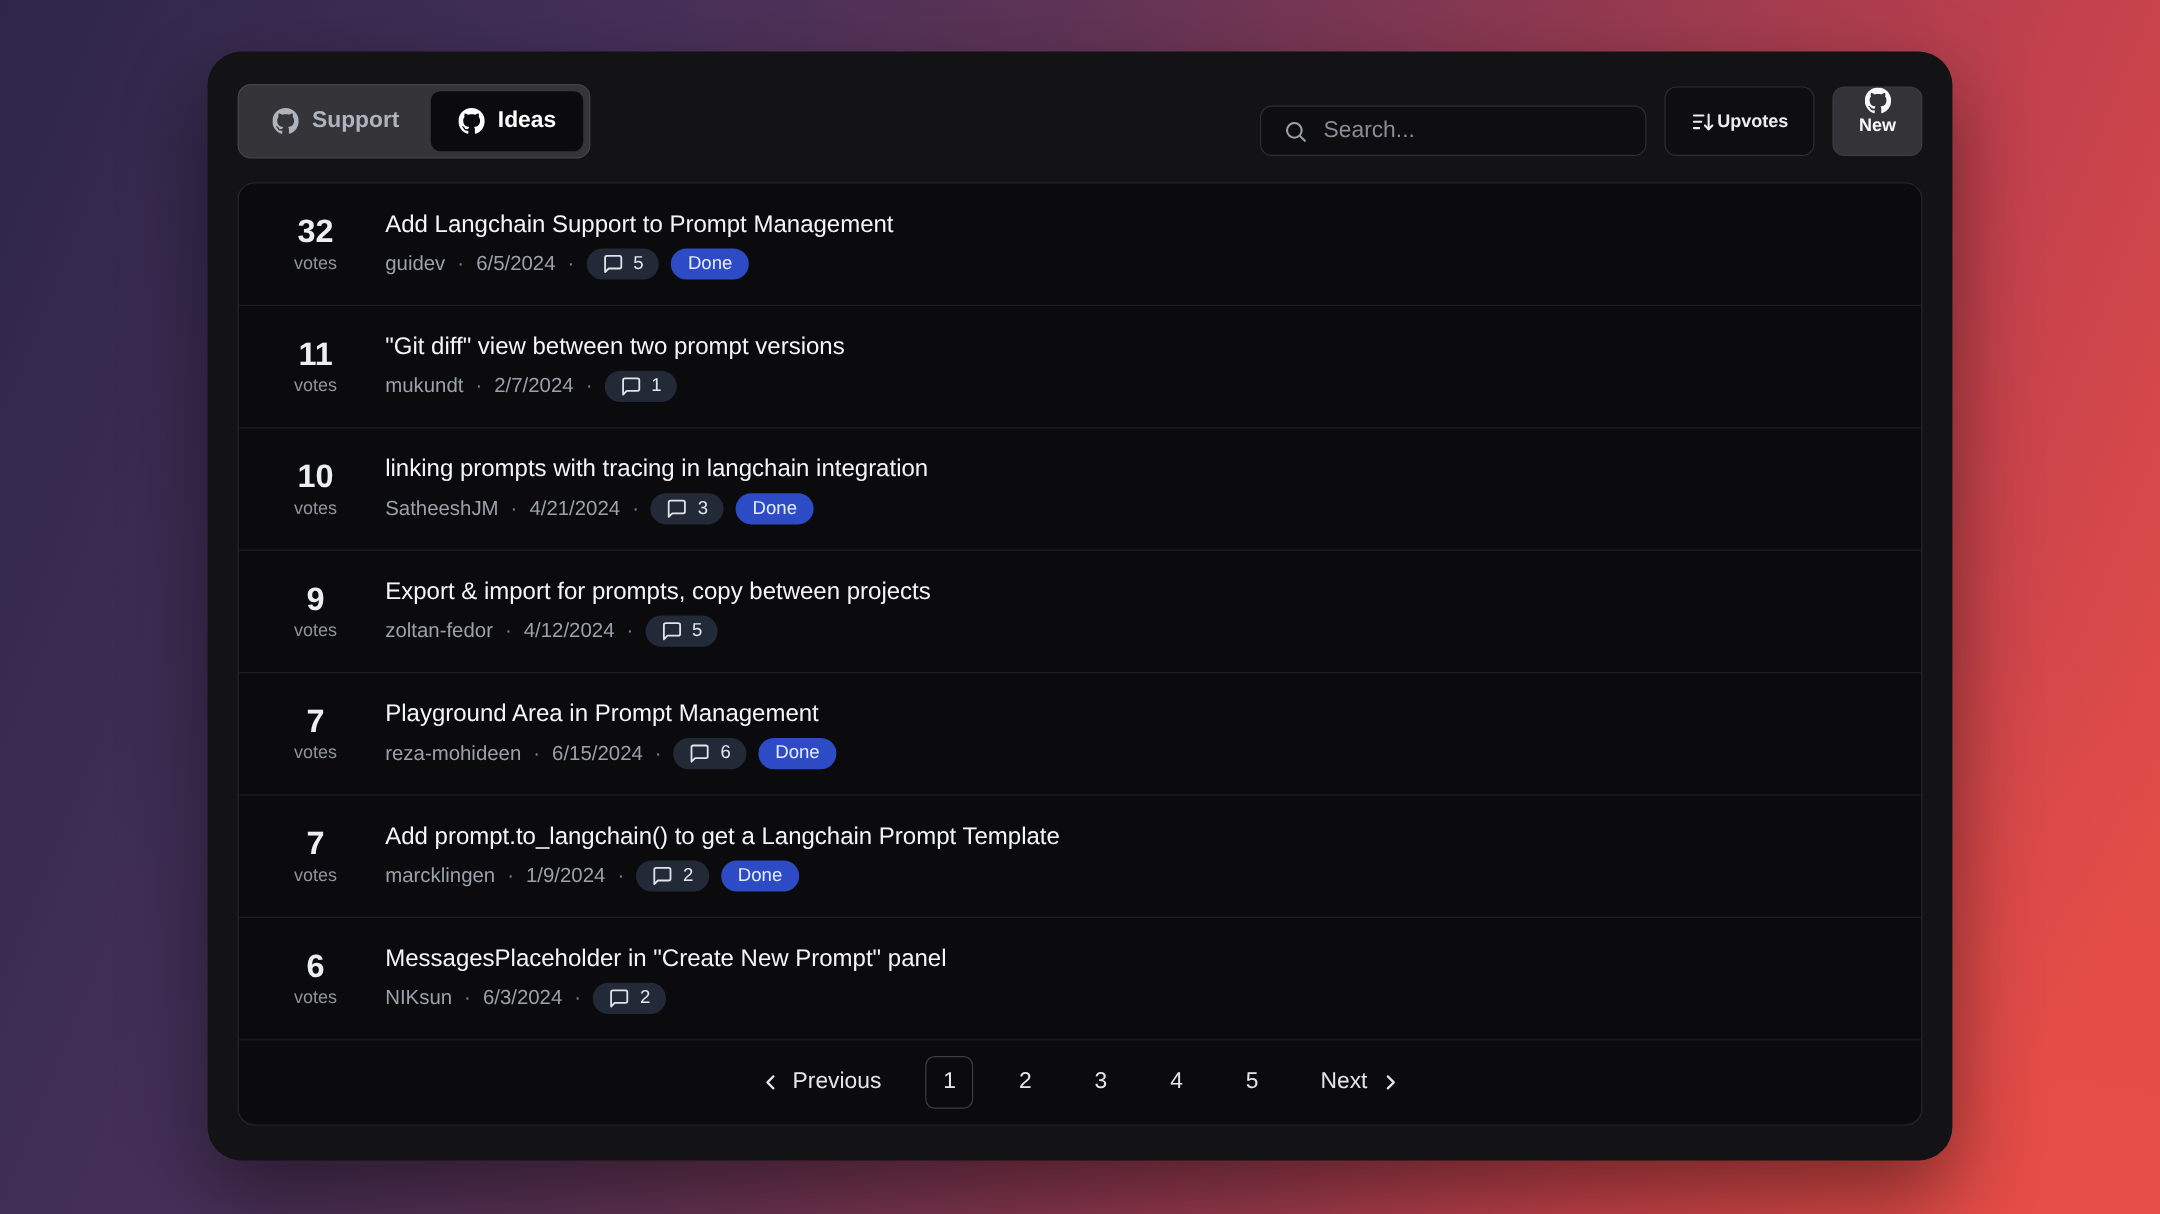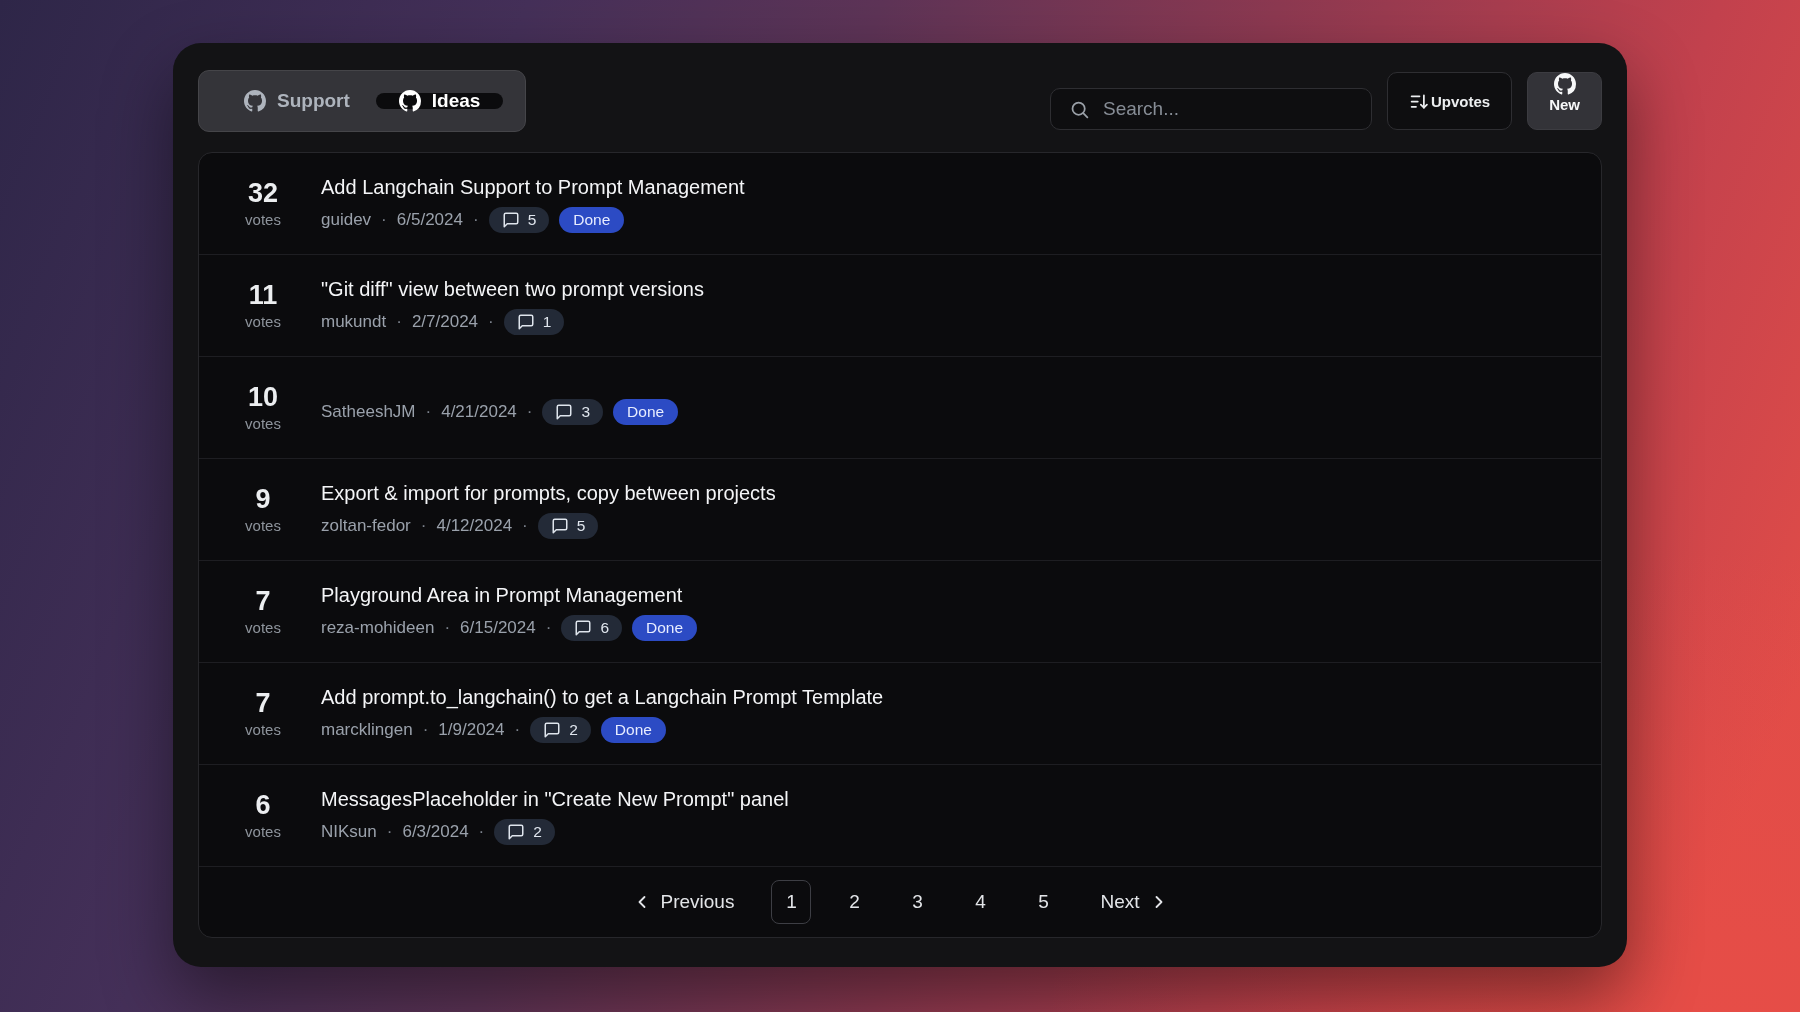--- a/index.html
+++ b/index.html
@@ -22,21 +22,21 @@
   }
 
   
   .header { display: flex; justify-content: space-between; align-items: center; height: 62px; }
 
   .tab-group {
     display: flex; align-items: stretch;
     background: #343439;
     border: 1px solid #454549;
     border-radius: 11px;
-    padding: 22px; gap: 3px; height: 62px;
+    padding: 5px; gap: 3px; height: 62px;
   }
   .tab {
     display: flex; align-items: center; gap: 11px;
     padding: 0 23px; border-radius: 8px;
     color: #aeb4bd; font-size: 19px; font-weight: 600;
     cursor: pointer; white-space: nowrap;
   }
   .tab.active { background: #0b0b0d; color: #ffffff; }
 
   .header-right { display: flex; gap: 15px; height: 58px; }
@@ -218,20 +218,21 @@
       </div>
     </div>
   </div>
 
   <div class="row">
     <div class="votes-col">
       <div class="votes-num">10</div>
       <div class="votes-label">votes</div>
     </div>
     <div class="row-main">
+      <div class="row-title">linking prompts with tracing in langchain integration</div>
       <div class="row-meta">
         <span>SatheeshJM</span>
         <span class="dot">·</span>
         <span>4/21/2024</span>
         <span class="dot">·</span>
         <span class="comment-pill">
           <span class="icon">
             <svg width="18" height="18" viewBox="0 0 24 24" fill="none" stroke="#dfe5ed" stroke-width="2" stroke-linecap="round" stroke-linejoin="round">
                   <path d="M21 15a2 2 0 0 1-2 2H7l-4 4V5a2 2 0 0 1 2-2h14a2 2 0 0 1 2 2z"></path>
                 </svg>

